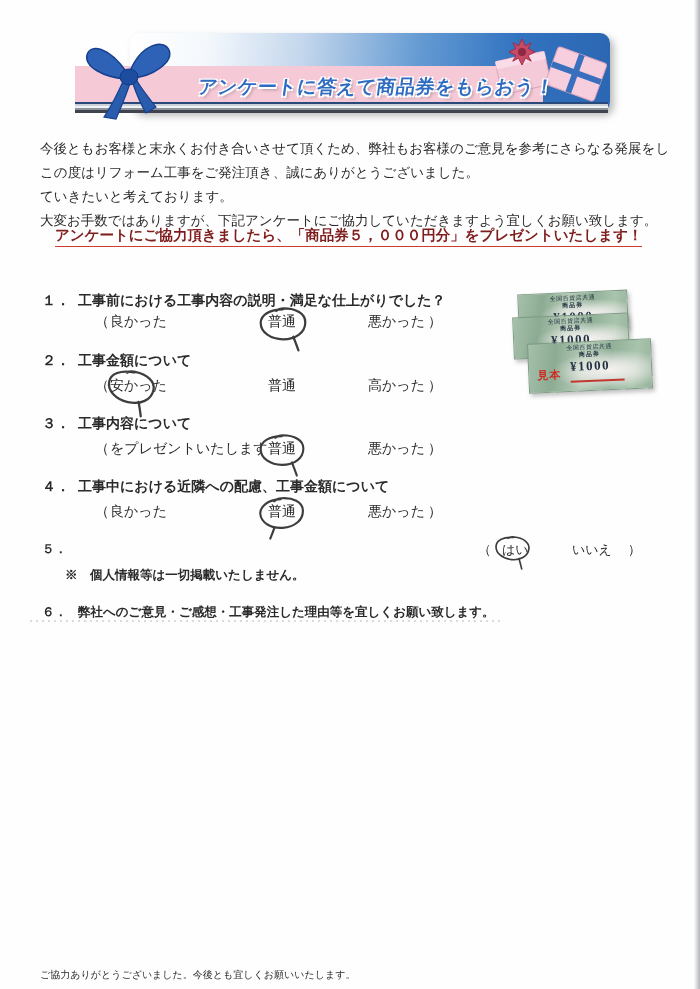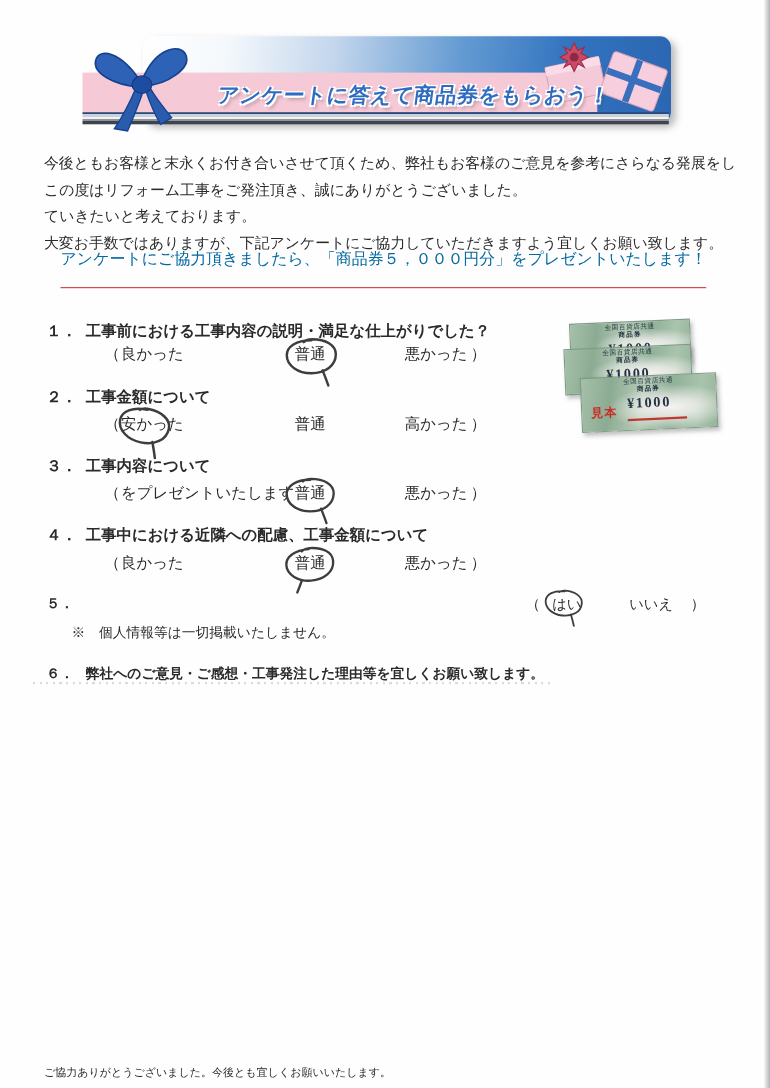--- a/index.html
+++ b/index.html
@@ -15,34 +15,34 @@
   .banner-silver{position:absolute;left:0;top:69px;width:533px;height:11px;
         background:linear-gradient(#29497a 0 2px,#ccd1d8 2px 4px,#f1f3f6 4px 6px,#8e939c 6px 8px,#3e434d 8px 11px);}
   .banner-title{position:absolute;left:123px;top:41px;white-space:nowrap;
         font-family:"Liberation Sans","DejaVu Sans",sans-serif;font-weight:bold;font-size:19px;
         color:#2e6cc2;letter-spacing:.5px;transform:skewX(-8deg);
         text-shadow:-1.5px -1.5px 0 #fff,1.5px -1.5px 0 #fff,-1.5px 1.5px 0 #fff,1.5px 1.5px 0 #fff,3px 3px 3px rgba(60,60,60,.35);}
   .bow-svg,.gifts-svg{position:absolute;}
 
   
   .intro{position:absolute;left:40px;top:137px;font-size:13.5px;line-height:24px;white-space:nowrap;}
-  .promo{position:absolute;left:55px;top:226px;font-size:14.5px;color:#0369a1;white-space:nowrap;
-         border-bottom:1.5px solid #cf3b30;padding-bottom:16px;}
+  .promo{position:absolute;left:55px;top:226px;font-size:14.5px;color:#7f1d1d;white-space:nowrap;
+         border-bottom:1.5px solid #cf3b30;padding-bottom:1px;font-weight:bold;}
 
   
   .q,.optrow{position:absolute;left:0;width:700px;height:22px;}
   .qnum{position:absolute;left:42px;font-size:14px;font-weight:bold;white-space:nowrap;}
   .qtitle{position:absolute;left:78px;font-size:14px;font-weight:bold;white-space:nowrap;}
   .small .qnum,.small .qtitle{font-size:12.5px;}
   .optrow{font-size:14px;}
   .optrow > span{position:absolute;white-space:nowrap;}
   .opt .optlabel{position:static;}
   .q5row{font-size:13px;}
   .q5row .qnum,.q5row .qtitle{font-size:12.5px;}
-  .note{position:absolute;left:65px;font-size:12.5px;font-weight:normal;white-space:nowrap;}
+  .note{position:absolute;left:65px;font-size:12.5px;font-weight:bold;white-space:nowrap;}
 
   
   .mark{position:absolute;pointer-events:none;overflow:visible;}
   .mark path{fill:none;stroke:#3d3d3d;stroke-width:2.6;stroke-linecap:round;}
 
   
   .certs{position:absolute;left:512px;top:292px;width:150px;height:112px;}
   .card{position:absolute;transform:rotate(-2.5deg);text-align:center;color:#243242;
         border:1px solid #7e9b85;box-shadow:2px 3px 4px rgba(80,80,80,.35);
         background:

